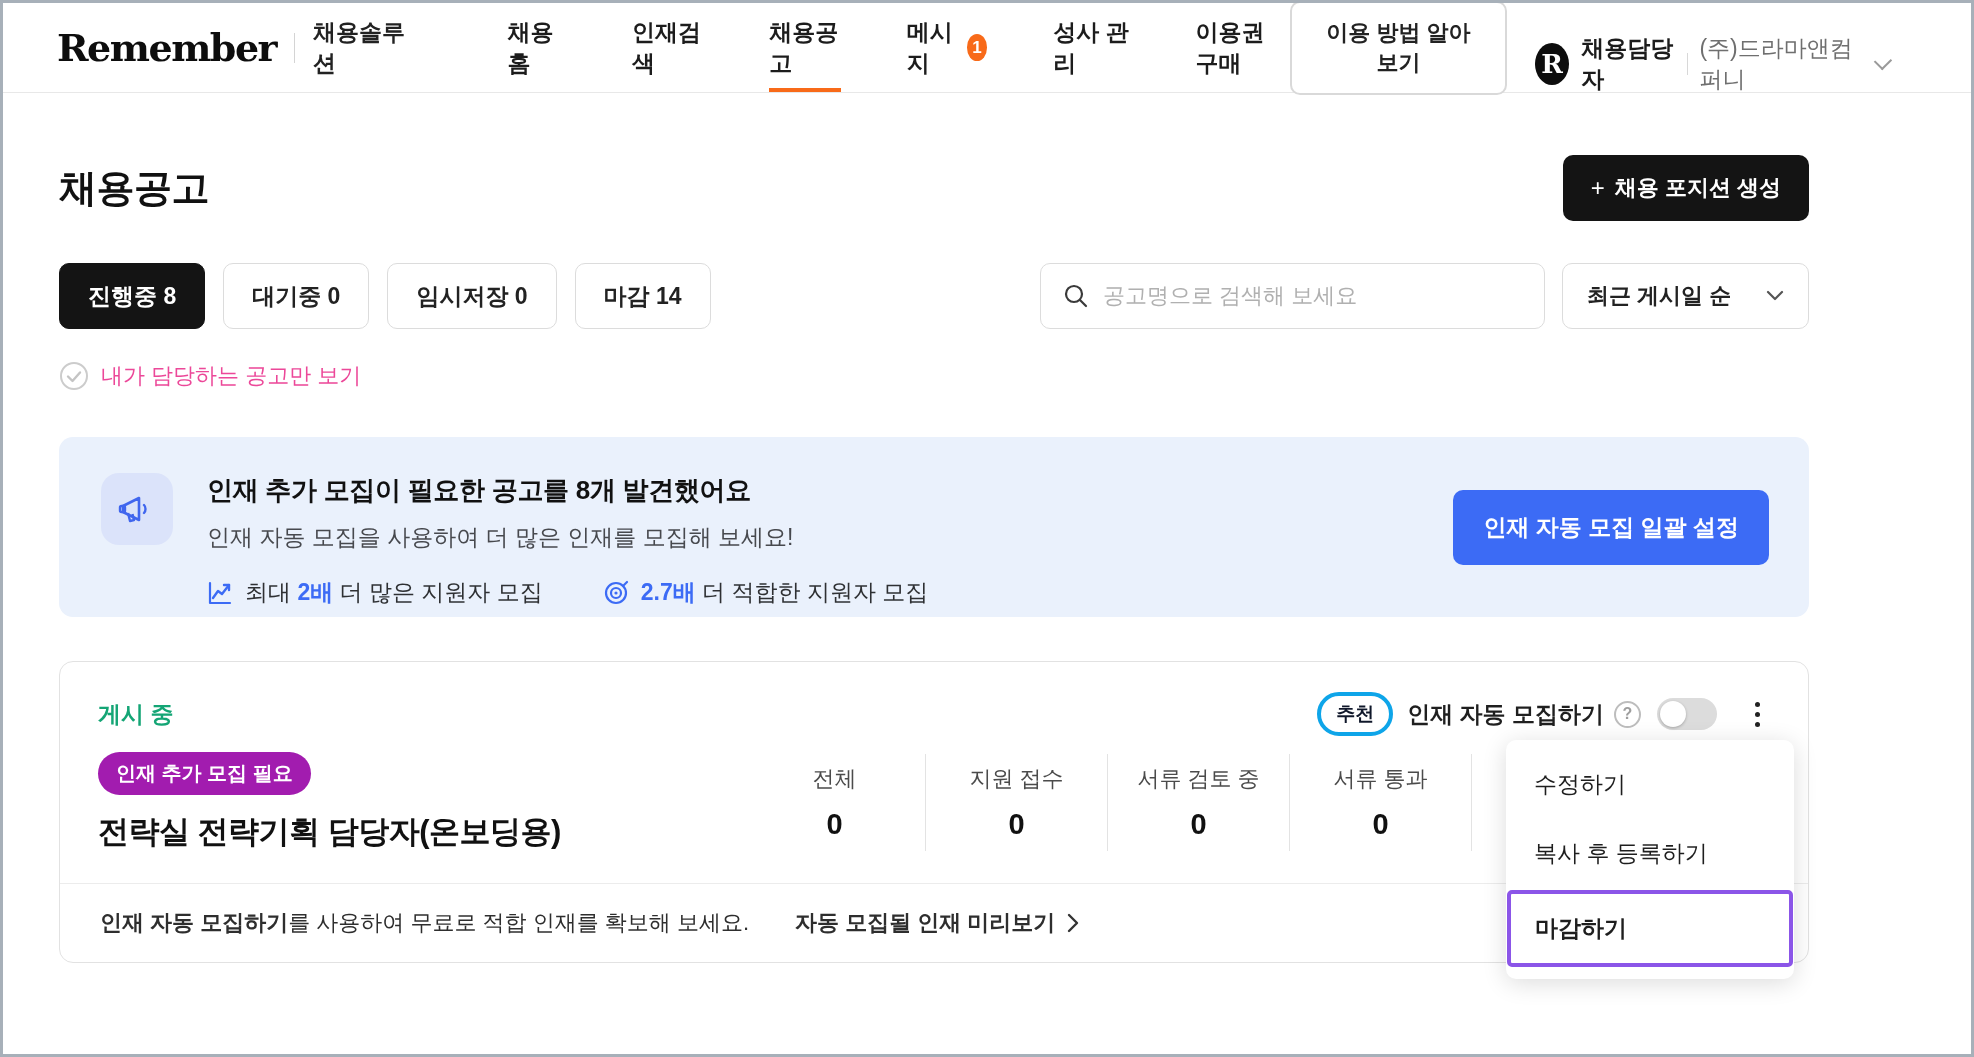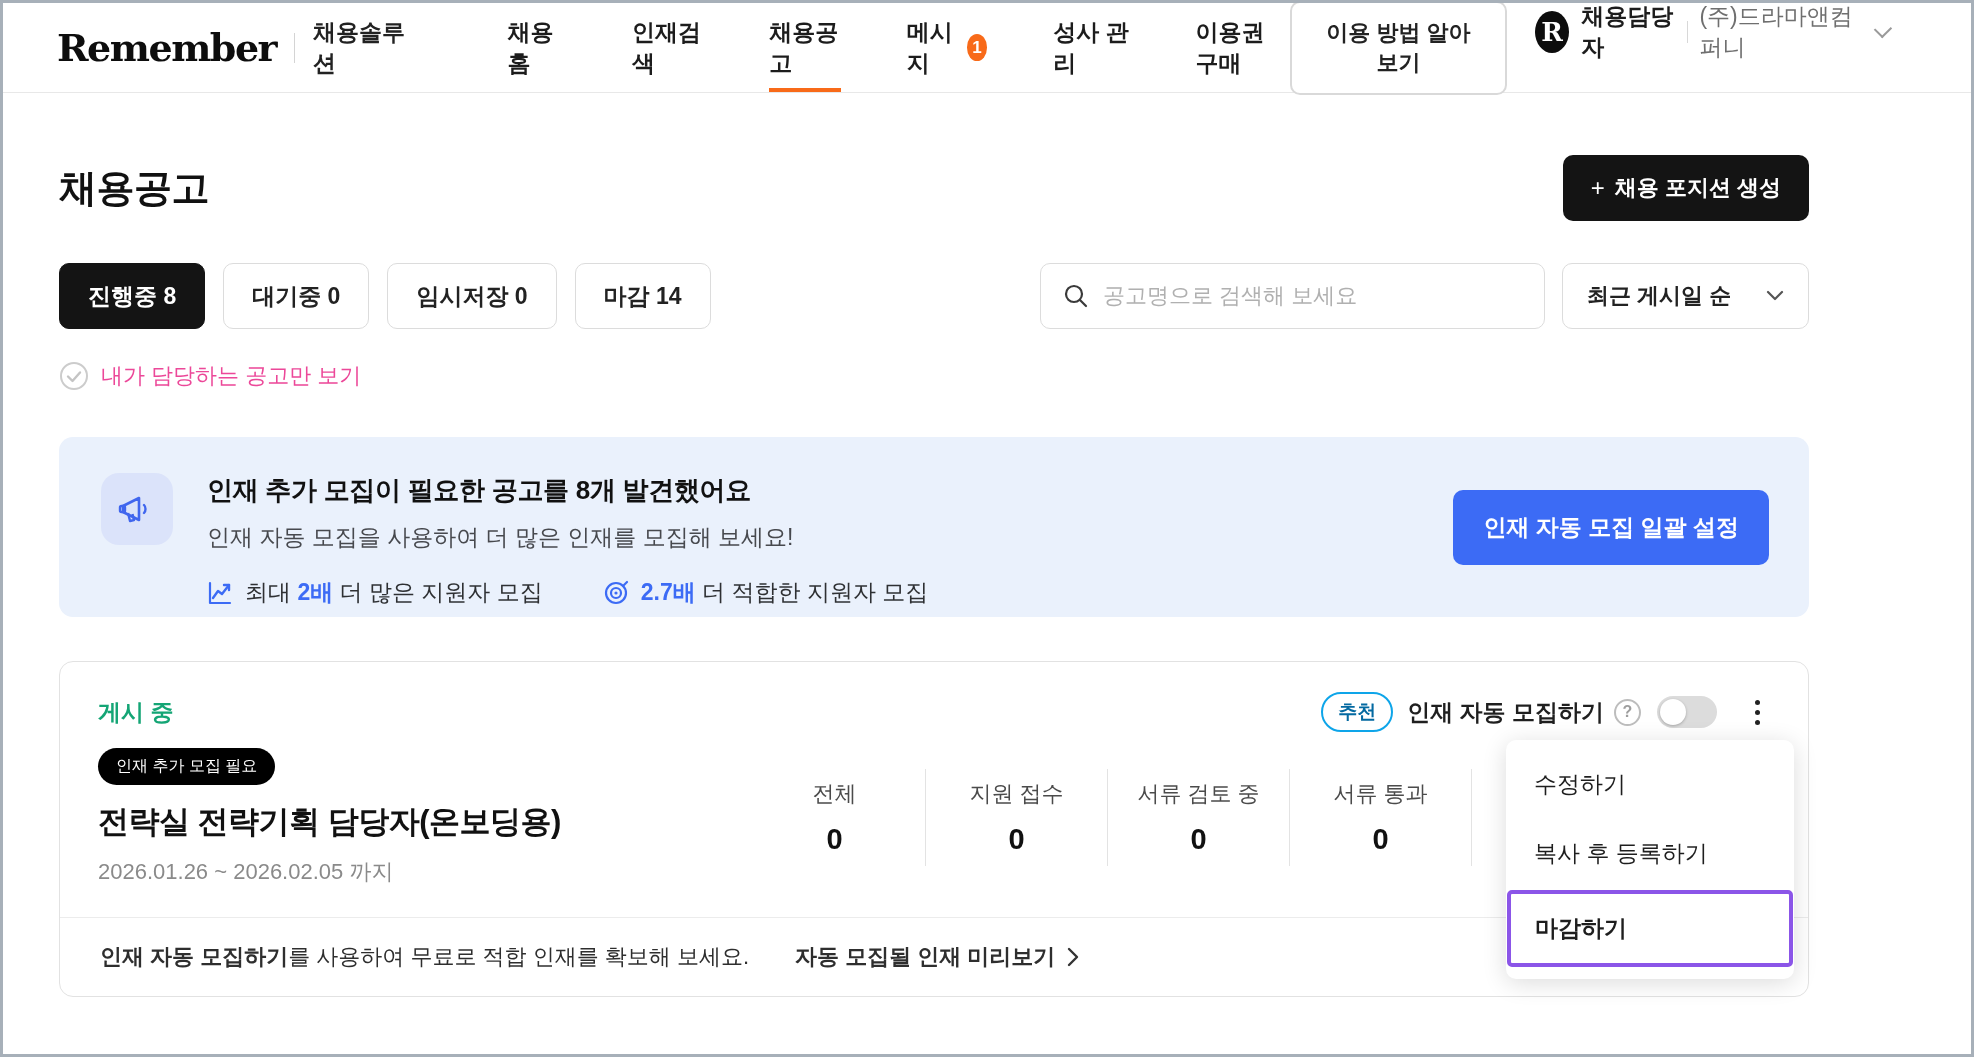--- a/index.html
+++ b/index.html
@@ -28,21 +28,21 @@
   }
   .nav-item.active::after {
     content:""; position:absolute; left:0; right:0; bottom:0;
     height:4px; background:#f86a19;
   }
   .nav-badge {
     display:inline-flex; align-items:center; justify-content:center;
     width:27px; height:27px; border-radius:50%; background:#f86a19;
     color:#fff; font-size:17px; font-weight:700; margin-left:8px;
   }
-  .header-right { margin-left:auto; display:flex; align-items:flex-start; }
+  .header-right { margin-left:auto; display:flex; align-items:flex-end; }
   .help-button {
     border:2px solid #d9d9d9; border-radius:10px; background:#fff;
     padding:15px 28px; font-size:22px; font-weight:600; color:#222; cursor:pointer;
     font-family:inherit;
   }
   .profile { display:flex; align-items:center; margin-left:28px; cursor:pointer; }
   .avatar {
     width:42px; height:42px; border-radius:50%; background:#0d0d0d; color:#fff;
     display:flex; align-items:center; justify-content:center;
     font-family:"DejaVu Serif","Liberation Serif",serif; font-weight:900; font-size:26px;
@@ -121,42 +121,42 @@
     border-radius:10px; padding:22px 30px; font-size:23px; font-weight:700; cursor:pointer; font-family:inherit;
   }
 
   
   .card { margin-top:44px; border:1px solid #e2e2e2; border-radius:14px; position:relative; background:#fff; }
   .card-body { padding:30px 40px 30px 38px; }
   .card-top { display:flex; align-items:center; }
   .status-text { font-size:23px; font-weight:600; color:#14a575; }
   .card-controls { margin-left:auto; display:flex; align-items:center; }
   .recommend-pill {
-    border:2px solid #0ea5e9; color:#0369a1; background:#fff; border-radius:999px;
+    border:4px solid #0ea5e9; color:#0f172a; background:#fff; border-radius:999px;
     font-size:19px; font-weight:700; padding:5px 15px;
   }
   .auto-recruit-label { font-size:23px; font-weight:700; color:#1f1f1f; margin-left:14px; }
   .help-circle {
     width:27px; height:27px; border-radius:50%; border:2px solid #bdbdbd; color:#9e9e9e;
     display:flex; align-items:center; justify-content:center; font-size:16px; font-weight:700;
     margin-left:10px; cursor:pointer;
   }
   .toggle { width:60px; height:32px; border-radius:999px; background:#dcdcdc; position:relative; margin-left:16px; cursor:pointer; }
   .toggle-knob {
     width:26px; height:26px; border-radius:50%; background:#fff; position:absolute;
     top:3px; left:3px; box-shadow:0 1px 3px rgba(0,0,0,0.25);
   }
   .kebab { margin-left:30px; display:flex; flex-direction:column; gap:5px; padding:4px 8px; cursor:pointer; }
   .kebab span { width:5px; height:5px; border-radius:50%; background:#222; }
 
   .card-main { display:flex; align-items:center; margin-top:16px; }
   .card-left { width:600px; flex:none; }
   .tag-pill {
-    display:inline-block; background:#000000; color:#fff; border-radius:999px;
-    font-size:16px; font-weight:400; padding:8px 18px;
+    display:inline-block; background:#a21caf; color:#fff; border-radius:999px;
+    font-size:20px; font-weight:700; padding:8px 18px;
   }
   .job-title { font-size:31px; font-weight:800; color:#111; margin-top:16px; letter-spacing:-0.5px; }
   .job-period { font-size:22px; color:#8a8a8a; margin-top:14px; }
   .stats-row { display:flex; margin-left:46px; margin-right:296px; flex:1; }
   .stat-col {
     flex:1; display:flex; flex-direction:column; align-items:center; justify-content:center;
     border-right:1px solid #e3e3e3; padding:10px 0;
   }
   .stat-label { font-size:22px; color:#4b4b4b; }
   .stat-value { font-size:29px; font-weight:800; color:#111; margin-top:14px; }
@@ -311,21 +311,20 @@
                 <span></span>
                 <span></span>
             </div>
           </div>
         </div>
 
         <div class="card-main">
           <div class="card-left">
             <span class="tag-pill">인재 추가 모집 필요</span>
             <div class="job-title">전략실 전략기획 담당자(온보딩용)</div>
-            <div class="job-period">2026.01.26 ~ 2026.02.05 까지</div>
           </div>
           <div class="stats-row">
             <div class="stat-col">
               <div class="stat-label">전체</div>
               <div class="stat-value">0</div>
             </div>
             <div class="stat-col">
               <div class="stat-label">지원 접수</div>
               <div class="stat-value">0</div>
             </div>

